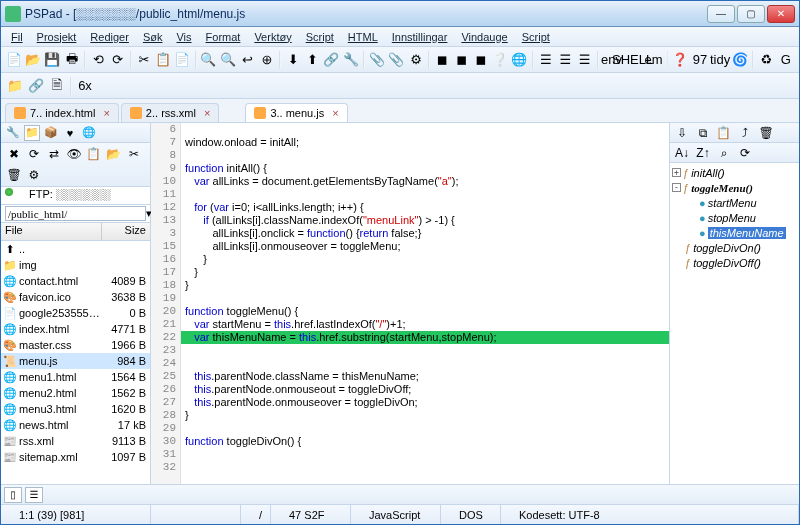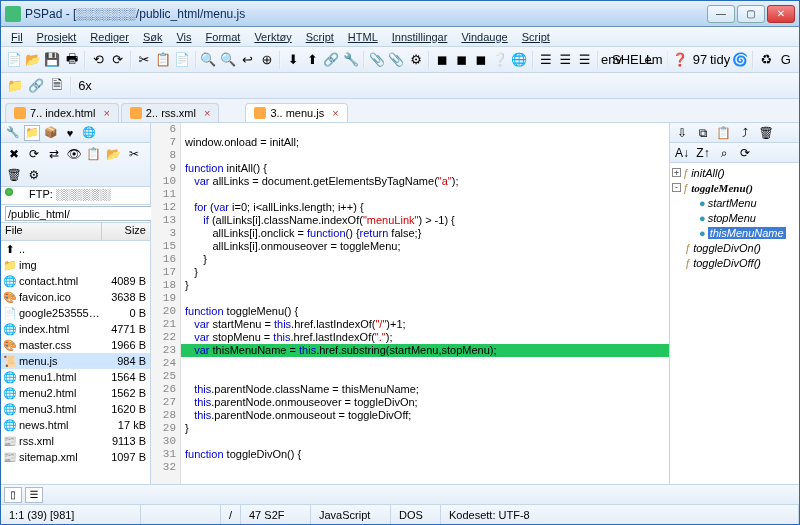--- a/index.html
+++ b/index.html
@@ -22,21 +22,21 @@
 .main { flex: 1; display: flex; min-height: 0; }
 .left { width: 150px; display: flex; flex-direction: column; border-right: 1px solid #c4d6e8; }
 .left-tabs { height: 20px; background: linear-gradient(#f4f8fe,#e4eef8); display: flex; align-items: center; padding: 0 4px; gap: 3px; border-bottom: 1px solid #c4d6e8; }
 .ltab { width: 16px; height: 16px; display: flex; align-items: center; justify-content: center; border: 1px solid transparent; cursor: pointer; font-size: 11px; }
 .ltab.active { background: #fff; border-color: #abc; }
 .left-tools { height: 44px; background: linear-gradient(#f4f8fe,#e4eef8); border-bottom: 1px solid #c4d6e8; padding: 2px 4px; display: flex; flex-wrap: wrap; gap: 2px; }
 .ltbtn { width: 18px; height: 18px; display: flex; align-items: center; justify-content: center; cursor: pointer; font-size: 12px; }
 .ftp-row { height: 18px; border-bottom: 1px solid #c4d6e8; padding: 1px 4px; display: flex; align-items: flex-start; gap: 16px; }
 .ftp-dot { width: 8px; height: 8px; background: radial-gradient(#5c5,#393); border-radius: 50%; }
 .path-row { height: 18px; border-bottom: 1px solid #c4d6e8; padding: 1px 4px; display: flex; align-items: center; }
-.path-input { flex: 1; border: 1px solid #abc; padding: 0 2px; height: 15px; font-size: 11px; }
+.path-input { flex: 1; border: 1px solid #abc; padding: 0 2px; height: 15px; font-size: 11px; font-family: Liberation Serif, serif; }
 .file-head { height: 18px; background: linear-gradient(#f8f8f8,#e8e8e8); border-bottom: 1px solid #c4d6e8; display: flex; }
 .fh-file { flex: 1; padding: 1px 4px; border-right: 1px solid #ccc; }
 .fh-size { width: 48px; padding: 1px 4px; text-align: right; }
 .file-list { flex: 1; overflow-y: auto; background: #fff; }
 .frow { display: flex; height: 16px; align-items: center; cursor: pointer; }
 .frow.sel { background: #cee6ff; }
 .frow .fico { width: 14px; height: 14px; margin: 0 2px; display: flex; align-items: center; justify-content: center; font-size: 11px; }
 .frow .fname { flex: 1; overflow: hidden; white-space: nowrap; text-overflow: ellipsis; }
 .frow .fsize { width: 48px; text-align: right; padding-right: 4px; }
 .editor { flex: 1; display: flex; flex-direction: column; min-width: 0; }
@@ -52,21 +52,21 @@
 .right { width: 130px; border-left: 1px solid #c4d6e8; display: flex; flex-direction: column; }
 .right-tools { height: 20px; background: linear-gradient(#f4f8fe,#e4eef8); border-bottom: 1px solid #c4d6e8; display: flex; align-items: center; gap: 3px; padding: 0 3px; }
 .right-tools2 { height: 20px; background: linear-gradient(#f4f8fe,#e4eef8); border-bottom: 1px solid #c4d6e8; display: flex; align-items: center; gap: 3px; padding: 0 3px; }
 .tree { flex: 1; background: #fff; padding: 2px; overflow: auto; }
 .tnode { display: flex; align-items: center; height: 15px; gap: 2px; cursor: pointer; }
 .tnode .tx { font-style: italic; font-size: 11px; }
 .tnode.bold .tx { font-weight: bold; font-family: Liberation Serif, serif; }
 .tnode.sel .tx { background: #3c7cd4; color: #fff; padding: 0 2px; }
 .expander { width: 9px; height: 9px; border: 1px solid #888; display: flex; align-items: center; justify-content: center; font-size: 8px; line-height: 1; font-family: monospace; color: #444; }
 .statusbar { height: 20px; background: linear-gradient(#f4f8fe,#e4eef8); border-top: 1px solid #c4d6e8; display: flex; align-items: center; font-size: 11px; }
-.scell { padding: 0 8px; border-right: 1px solid #c4d6e8; height: 100%; display: flex; align-items: center; }
+.scell { padding: 0 8px; border-right: 1px solid #c4d6e8; height: 100%; display: flex; align-items: center; margin-left: 10px; }
 .bottombar { height: 20px; background: linear-gradient(#f4f8fe,#e4eef8); border-top: 1px solid #c4d6e8; display: flex; align-items: center; }
 .bbtn { width: 18px; height: 16px; display: flex; align-items: center; justify-content: center; border: 1px solid #abc; background: #fff; margin-left: 3px; cursor: pointer; font-size: 10px; }
 </style>
 </head>
 <body>
 
 <div class="titlebar">
   <div class="titlebar-icon"></div>
   <div class="titlebar-title">PSPad - [░░░░░░░/public_html/menu.js</div>
   <div class="win-btns">
@@ -315,27 +315,26 @@
           <div class="cline">   <span class="kw">for</span> (<span class="kw">var</span> i=0; i&lt;allLinks.length; i++) {</div>
           <div class="cline">      <span class="kw">if</span> (allLinks[i].className.indexOf(<span class="str">"menuLink"</span>) &gt; -1) {</div>
           <div class="cline">         allLinks[i].onclick = <span class="kw">function</span>() {<span class="kw">return</span> false;}</div>
           <div class="cline">         allLinks[i].onmouseover = toggleMenu;</div>
           <div class="cline">      }</div>
           <div class="cline">   }</div>
           <div class="cline">}</div>
           <div class="cline"></div>
           <div class="cline"><span class="kw">function</span> toggleMenu() {</div>
           <div class="cline">   <span class="kw">var</span> startMenu = <span class="kw">this</span>.href.lastIndexOf(<span class="str">"/"</span>)+1;</div>
-          <div class="cline">   <span class="kw">var</span> stopMenu = <span class="kw">this</span>.href.lastIndexOf(<span class="str">"."</span>);</div>
           <div class="cline hl">   <span class="kw">var</span> thisMenuName = <span class="kw">this</span>.href.substring(startMenu,stopMenu);</div>
           <div class="cline"></div>
           <div class="cline"></div>
           <div class="cline">   <span class="kw">this</span>.parentNode.className = thisMenuName;</div>
+          <div class="cline">   <span class="kw">this</span>.parentNode.onmouseout = toggleDivOff;</div>
           <div class="cline">   <span class="kw">this</span>.parentNode.onmouseover = toggleDivOn;</div>
-          <div class="cline">   <span class="kw">this</span>.parentNode.onmouseout = toggleDivOff;</div>
           <div class="cline">}</div>
           <div class="cline"></div>
           <div class="cline"><span class="kw">function</span> toggleDivOn() {</div>
         </div>
     </div>
   </div>
 
   <div class="right">
     <div class="right-tools" id="rt1">
         <div class="ltbtn">⇩</div>

